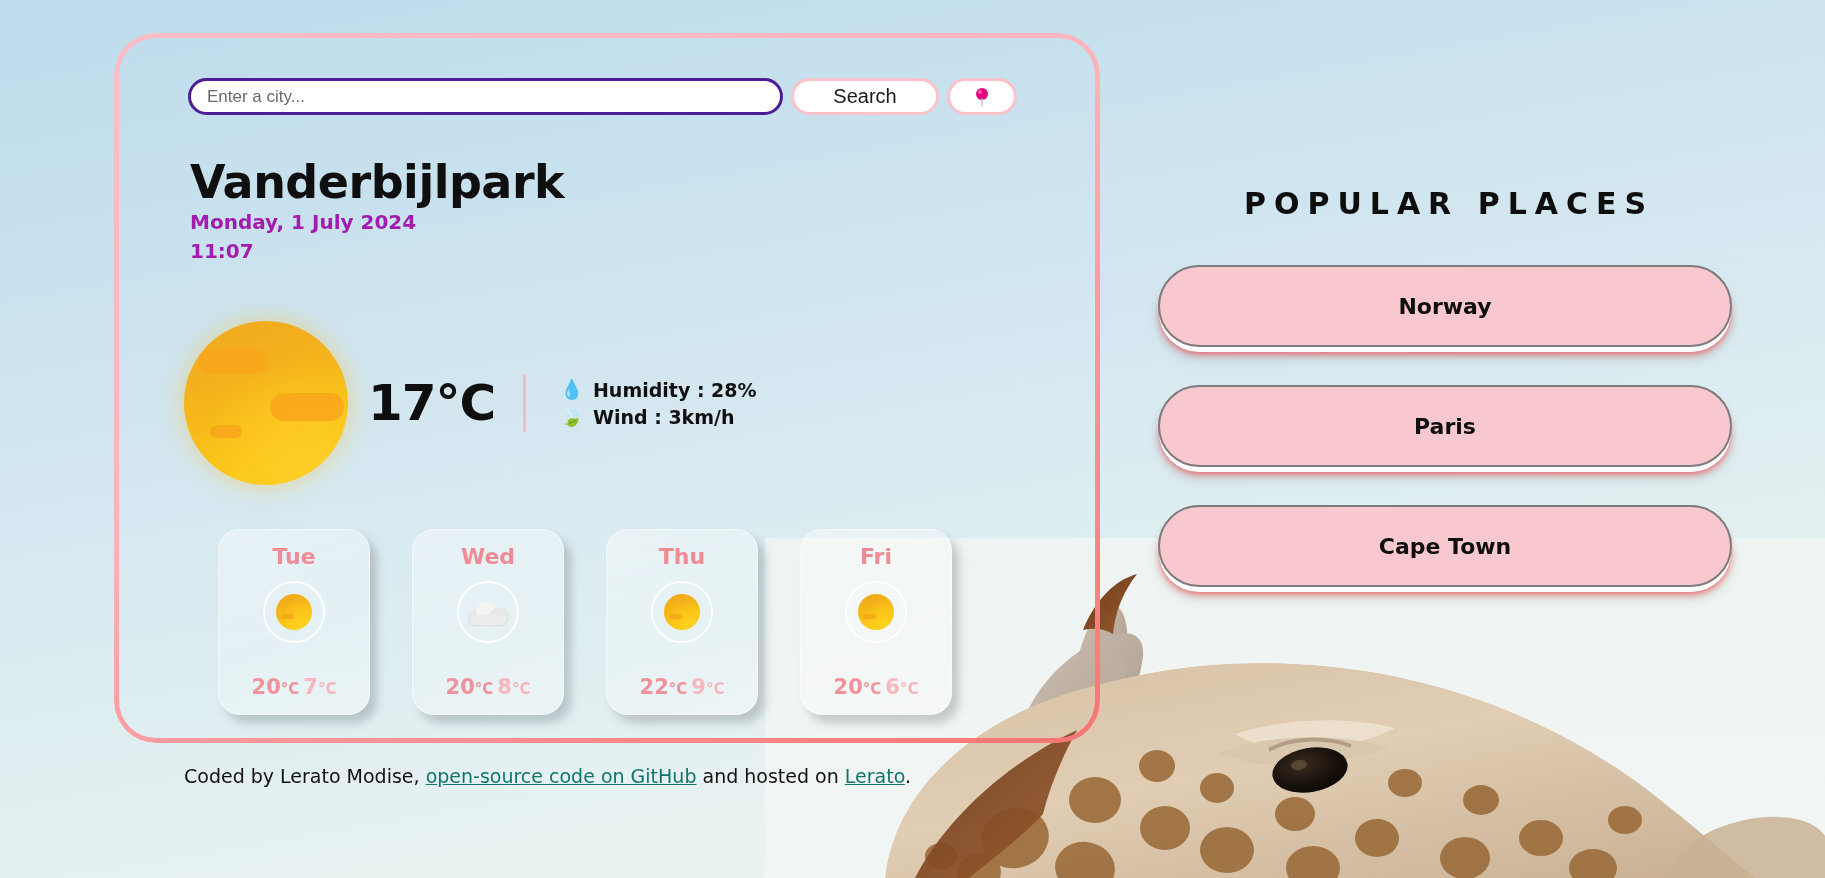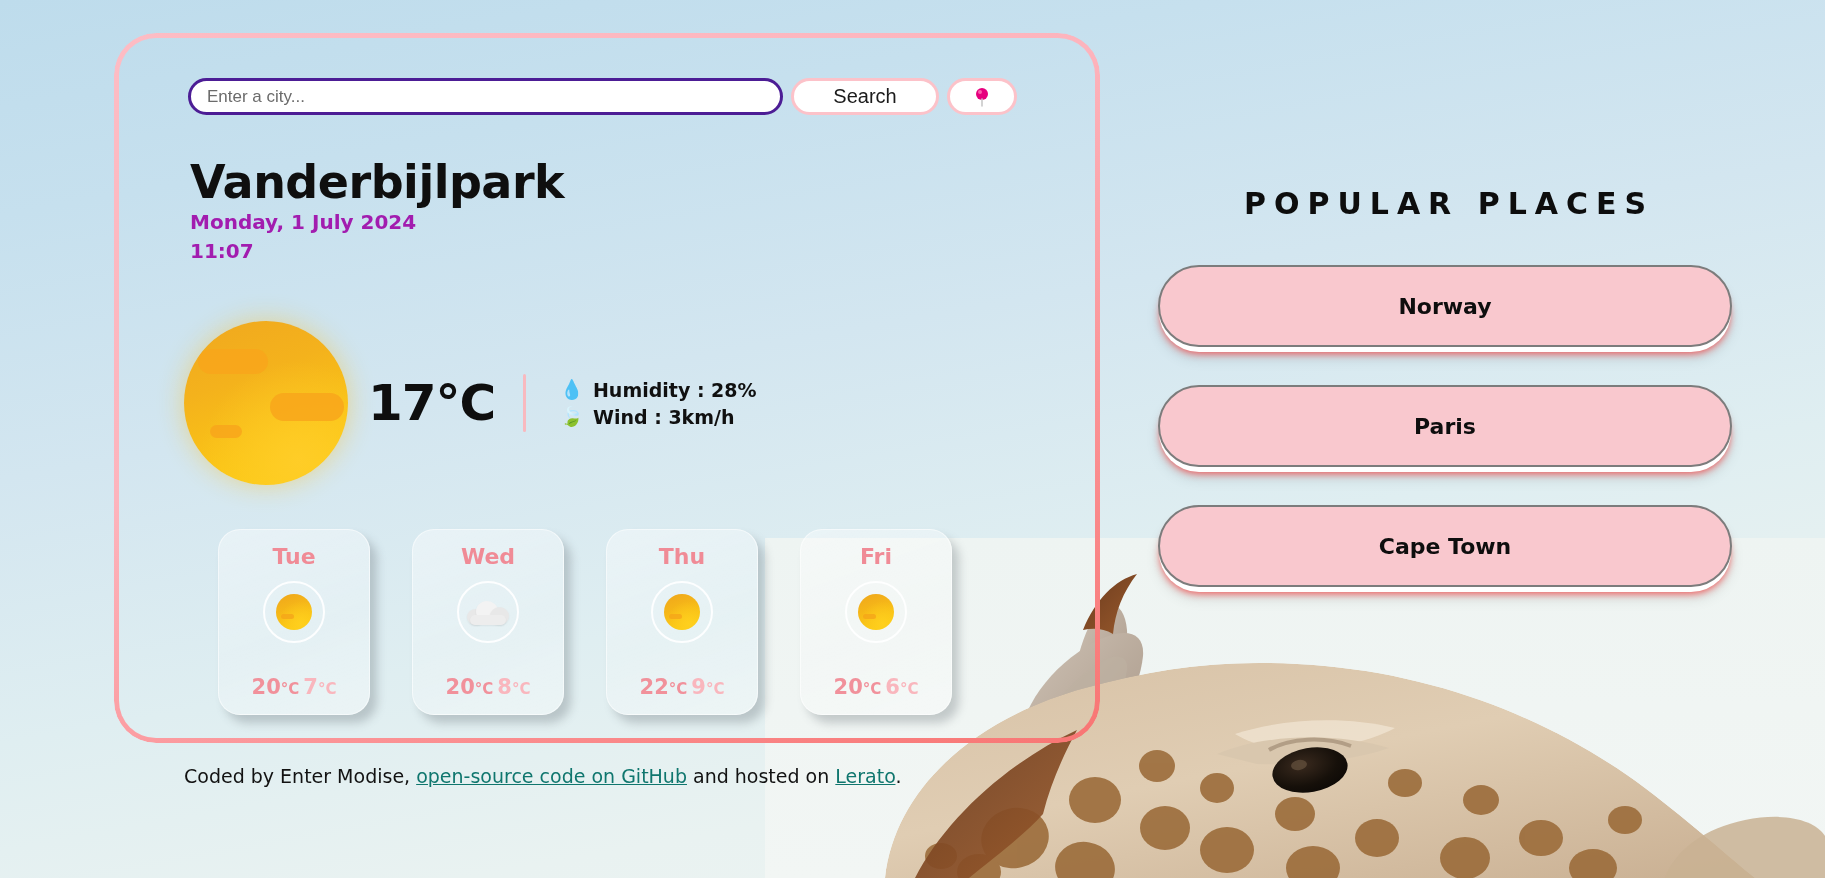--- a/index.html
+++ b/index.html
@@ -480,14 +480,14 @@
 </div>
 
 <div class="places">
   <div class="places-title">POPULAR PLACES</div>
   <button class="place-btn">Norway</button>
   <button class="place-btn">Paris</button>
   <button class="place-btn">Cape Town</button>
 </div>
 
 <div class="footer">
-  <span>Coded by Enter Modise, </span><a href="#">open-source code on GitHub</a><span> and hosted on </span><a href="#">Lerato</a><span>.</span>
+  <span>Coded by Lerato Modise, </span><a href="#">open-source code on GitHub</a><span> and hosted on </span><a href="#">Lerato</a><span>.</span>
 </div>
 
 </body></html>

